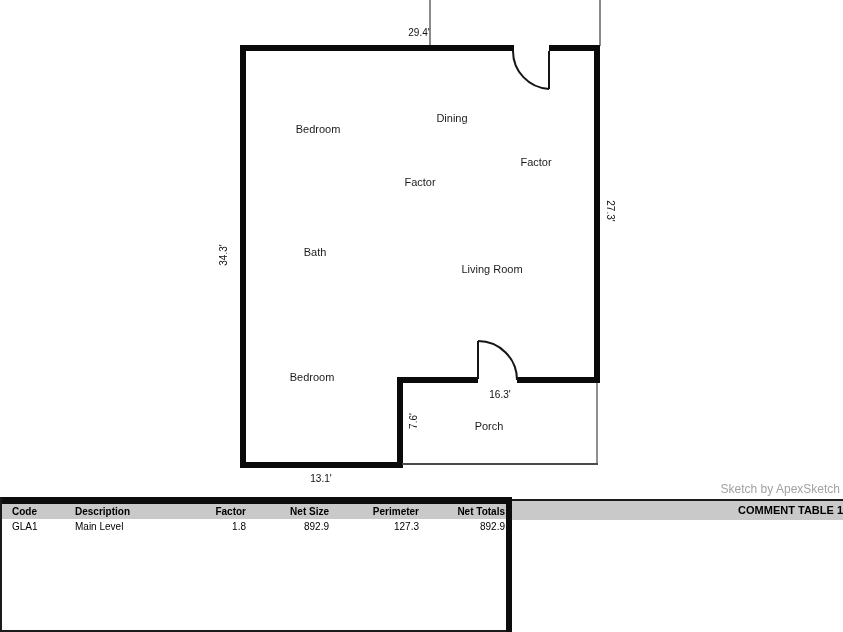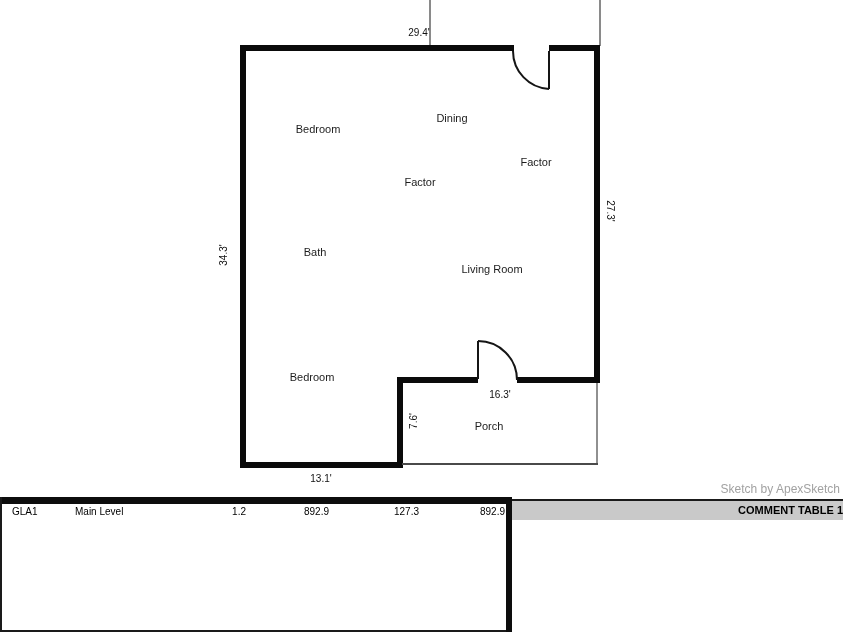--- a/index.html
+++ b/index.html
@@ -99,24 +99,32 @@
   <div class="lbl dim rot-ccw" style="left:223px;top:255px">34.3'</div>
   <div class="lbl dim rot-cw" style="left:610px;top:211px">27.3'</div>
   <div class="lbl dim rot-ccw" style="left:413px;top:421px">7.6'</div>
   <div class="lbl dim" style="left:500px;top:394px">16.3'</div>
   <div class="lbl dim" style="left:321px;top:478px">13.1'</div>
 
   <div class="credit">Sketch by ApexSketch</div>
 
   <div class="area-table">
     <div class="area-topbar"></div>
+    <div class="tgrid head">
+      <div class="c">Code</div>
+      <div class="c">Description</div>
+      <div class="c r">Factor</div>
+      <div class="c r">Net Size</div>
+      <div class="c r">Perimeter</div>
+      <div class="c r">Net Totals</div>
+    </div>
     <div class="tgrid">
       <div class="c">GLA1</div>
       <div class="c">Main Level</div>
-      <div class="c r">1.2</div>
+      <div class="c r">1.8</div>
       <div class="c r">892.9</div>
       <div class="c r">127.3</div>
       <div class="c r">892.9</div>
     </div>
   </div>
 
   <div class="divider"></div>
 
   <div class="comment-table">
     <div class="comment-head">COMMENT TABLE 1</div>

